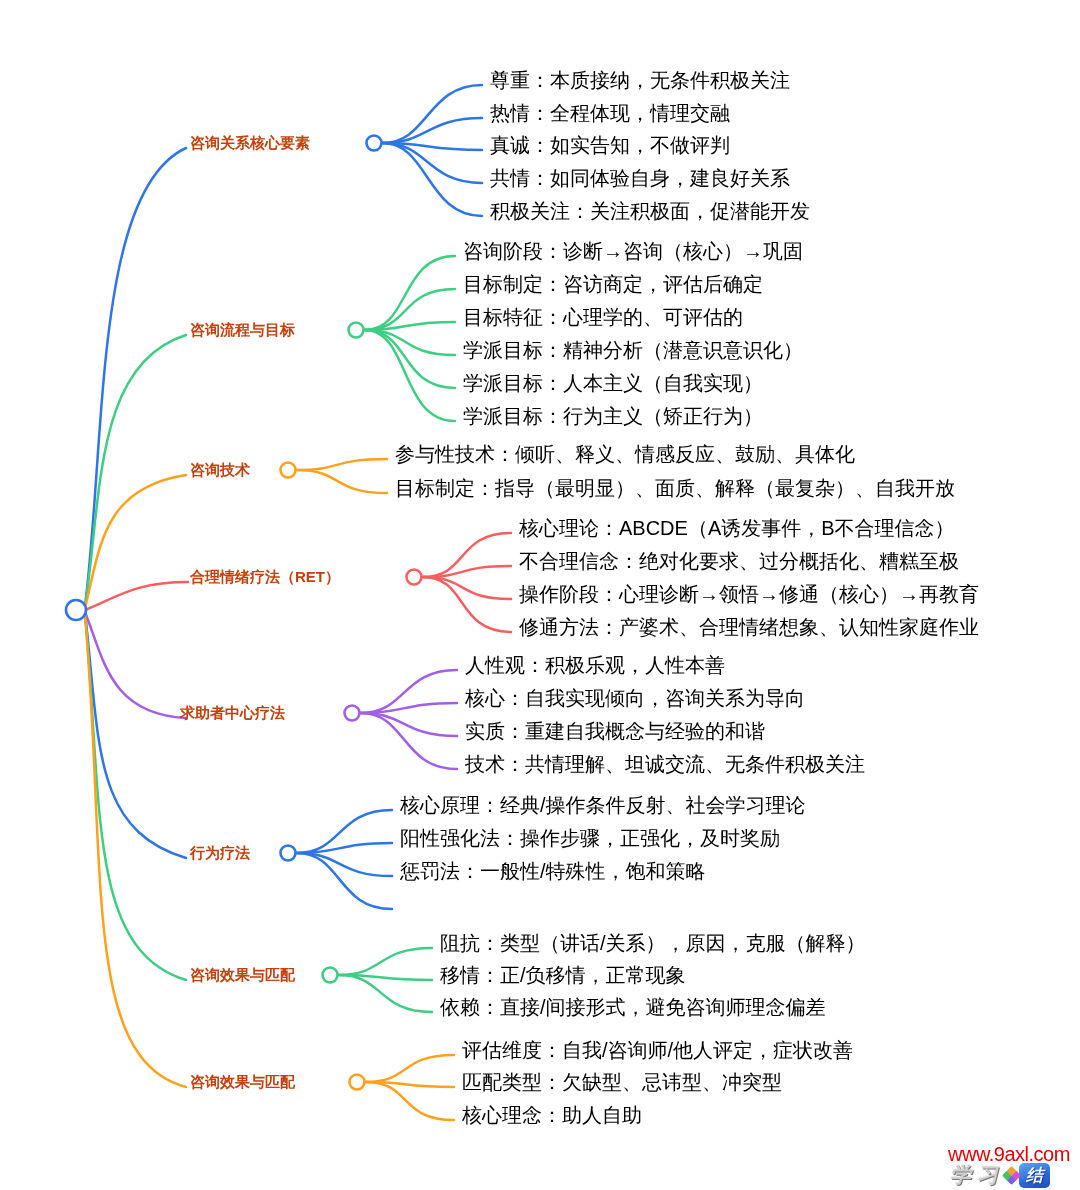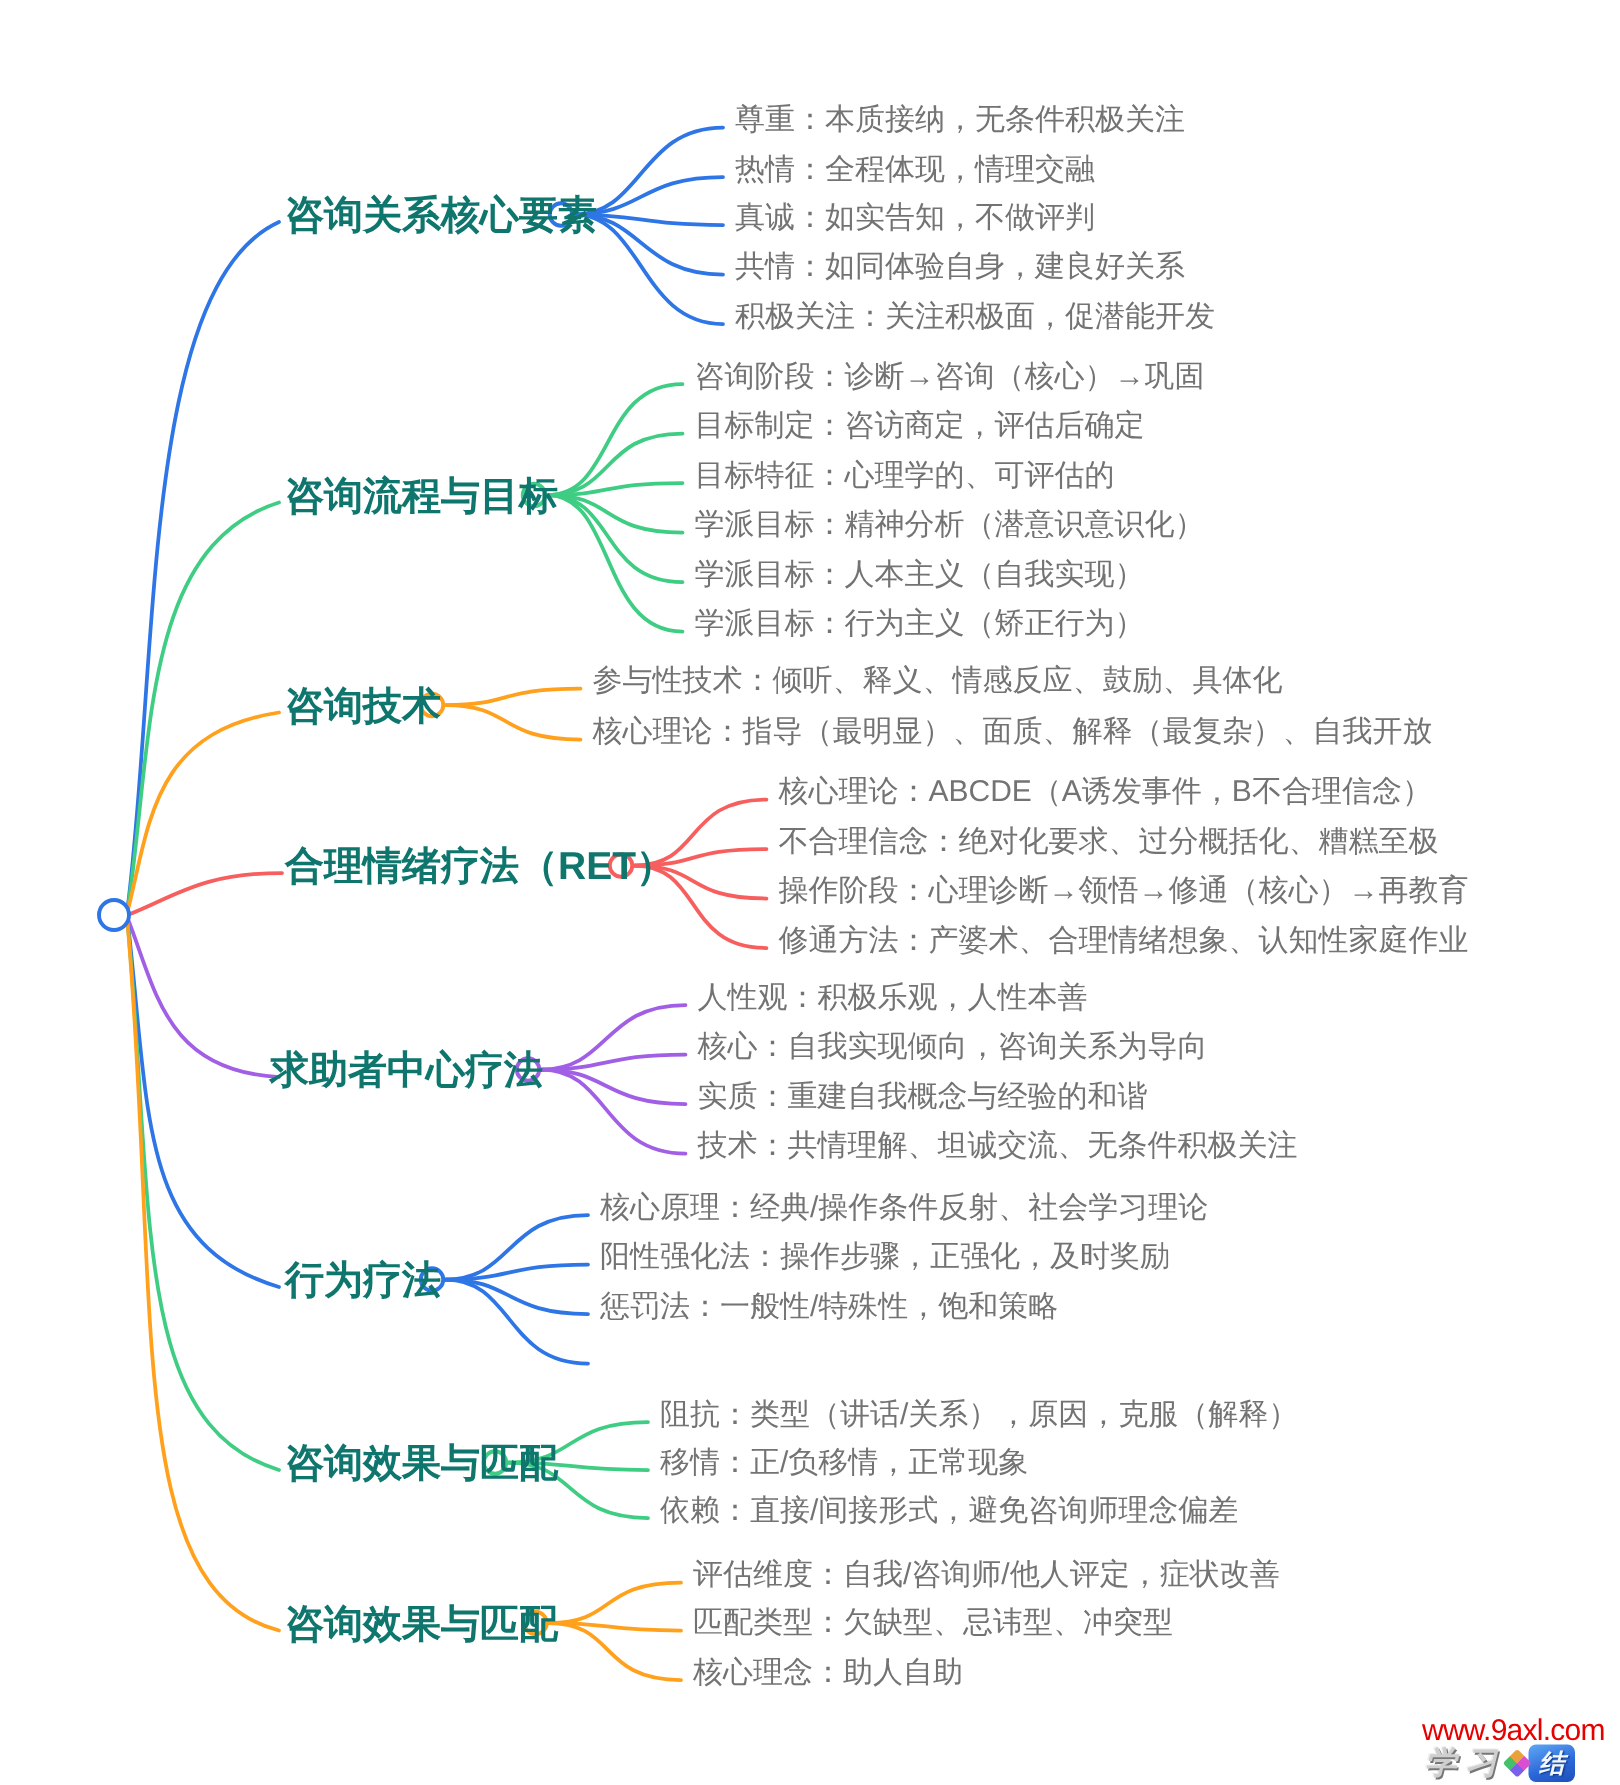--- a/index.html
+++ b/index.html
@@ -2,25 +2,25 @@
 <html><head>
 <meta charset="utf-8">
 <style>
   html,body{margin:0;padding:0;background:#ffffff;}
   .stage{
     position:relative;width:1080px;height:1190px;background:#ffffff;overflow:hidden;
     font-family:"Liberation Sans","DejaVu Sans",sans-serif;
   }
   .stage svg{position:absolute;left:0;top:0;}
   .topic{
-    position:absolute;font-size:26px;font-weight:bold;color:#0f766e;
+    position:absolute;font-size:15px;font-weight:bold;color:#c2410c;
     white-space:nowrap;line-height:28px;
   }
   .child{
-    position:absolute;font-size:20px;font-weight:500;color:#737373;
+    position:absolute;font-size:20px;font-weight:500;color:#000000;
     white-space:nowrap;line-height:26px;
   }
   .wm-url{
     position:absolute;left:948px;top:1143px;font-size:20px;font-weight:normal;
     color:#e60000;letter-spacing:-0.5px;white-space:nowrap;
   }
   .wm-logo{
     position:absolute;left:950px;top:1161px;height:28px;display:flex;align-items:center;gap:0;
   }
   .wm-script{
@@ -119,21 +119,21 @@
   <div class="topic" style="left:190px;top:316px">咨询流程与目标</div>
   <div class="child" style="left:463px;top:238px">咨询阶段：诊断→咨询（核心）→巩固</div>
   <div class="child" style="left:463px;top:271px">目标制定：咨访商定，评估后确定</div>
   <div class="child" style="left:463px;top:304px">目标特征：心理学的、可评估的</div>
   <div class="child" style="left:463px;top:337px">学派目标：精神分析（潜意识意识化）</div>
   <div class="child" style="left:463px;top:370px">学派目标：人本主义（自我实现）</div>
   <div class="child" style="left:463px;top:403px">学派目标：行为主义（矫正行为）</div>
 
   <div class="topic" style="left:190px;top:456px">咨询技术</div>
   <div class="child" style="left:395px;top:441px">参与性技术：倾听、释义、情感反应、鼓励、具体化</div>
-  <div class="child" style="left:395px;top:475px">核心理论：指导（最明显）、面质、解释（最复杂）、自我开放</div>
+  <div class="child" style="left:395px;top:475px">目标制定：指导（最明显）、面质、解释（最复杂）、自我开放</div>
 
   <div class="topic" style="left:190px;top:563px">合理情绪疗法（RET）</div>
   <div class="child" style="left:519px;top:515px">核心理论：ABCDE（A诱发事件，B不合理信念）</div>
   <div class="child" style="left:519px;top:548px">不合理信念：绝对化要求、过分概括化、糟糕至极</div>
   <div class="child" style="left:519px;top:581px">操作阶段：心理诊断→领悟→修通（核心）→再教育</div>
   <div class="child" style="left:519px;top:614px">修通方法：产婆术、合理情绪想象、认知性家庭作业</div>
 
   <div class="topic" style="left:180px;top:699px">求助者中心疗法</div>
   <div class="child" style="left:465px;top:652px">人性观：积极乐观，人性本善</div>
   <div class="child" style="left:465px;top:685px">核心：自我实现倾向，咨询关系为导向</div>

